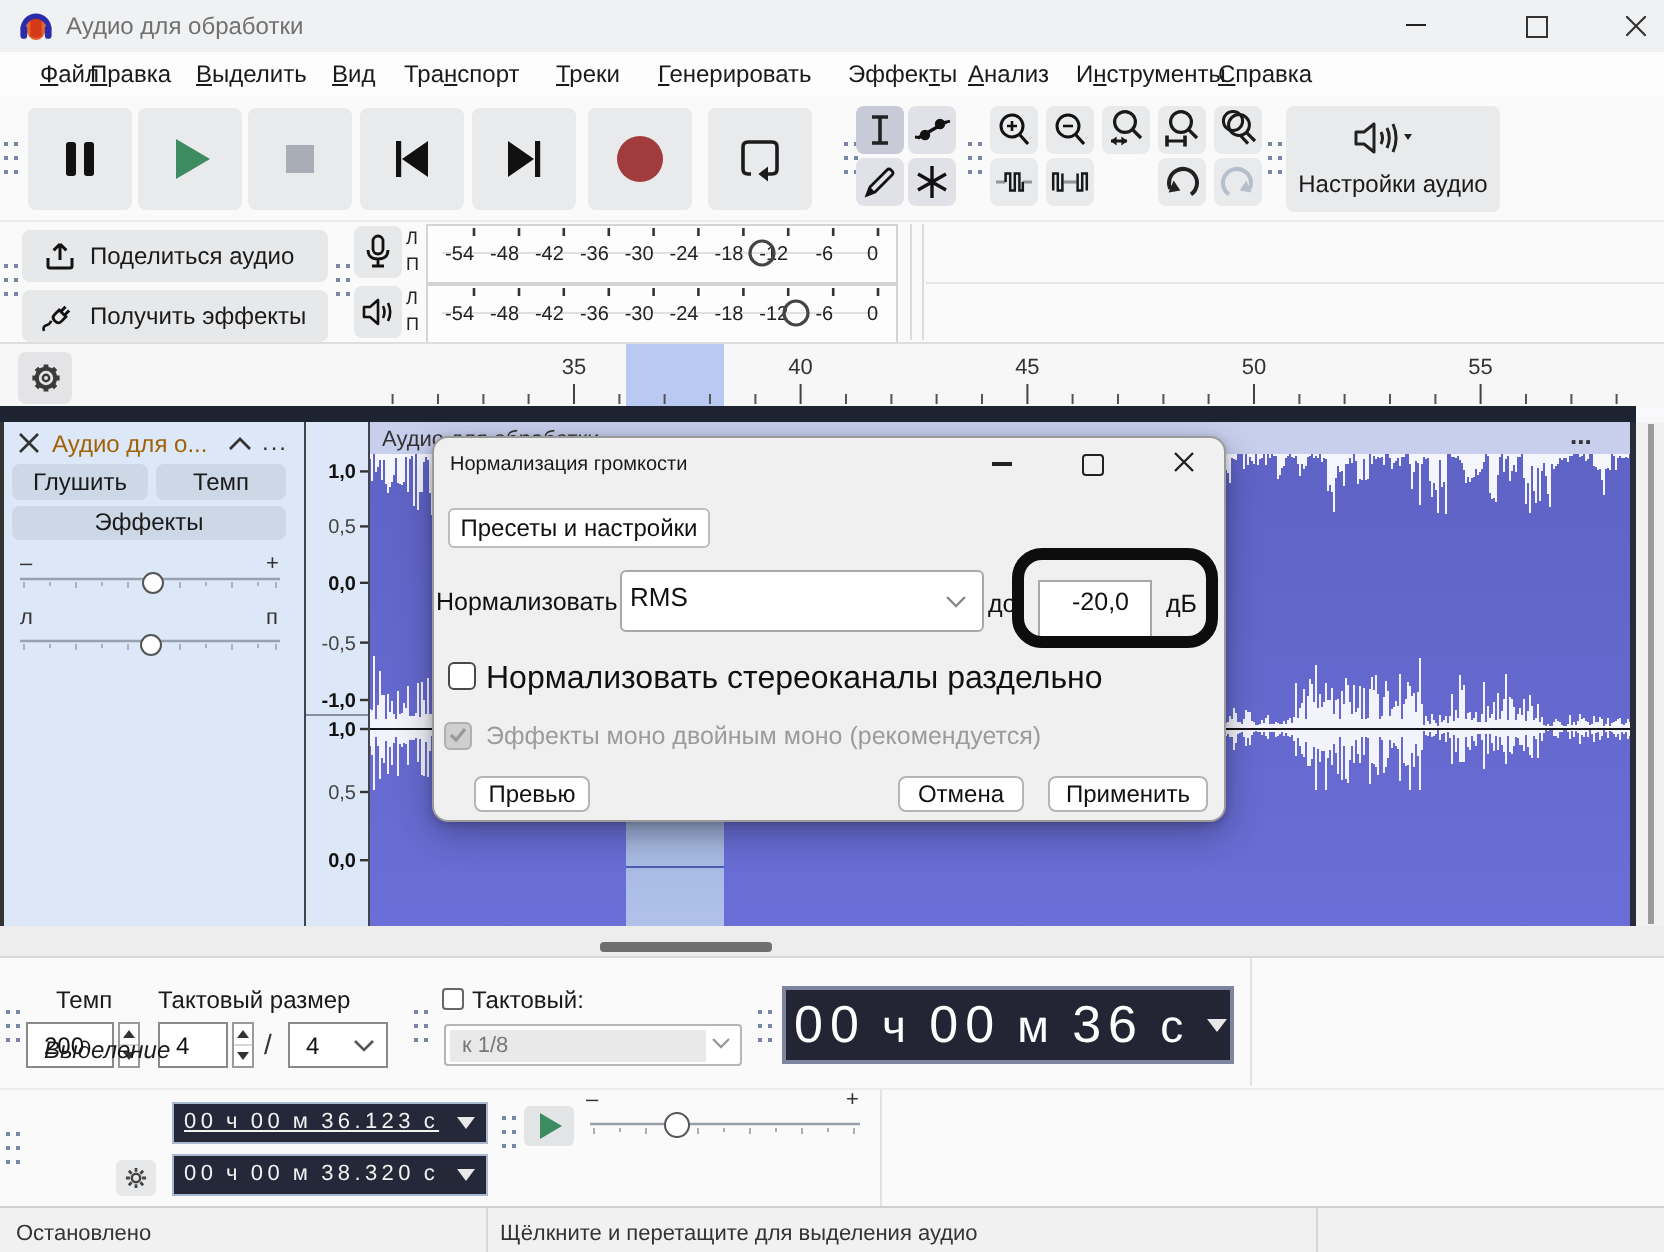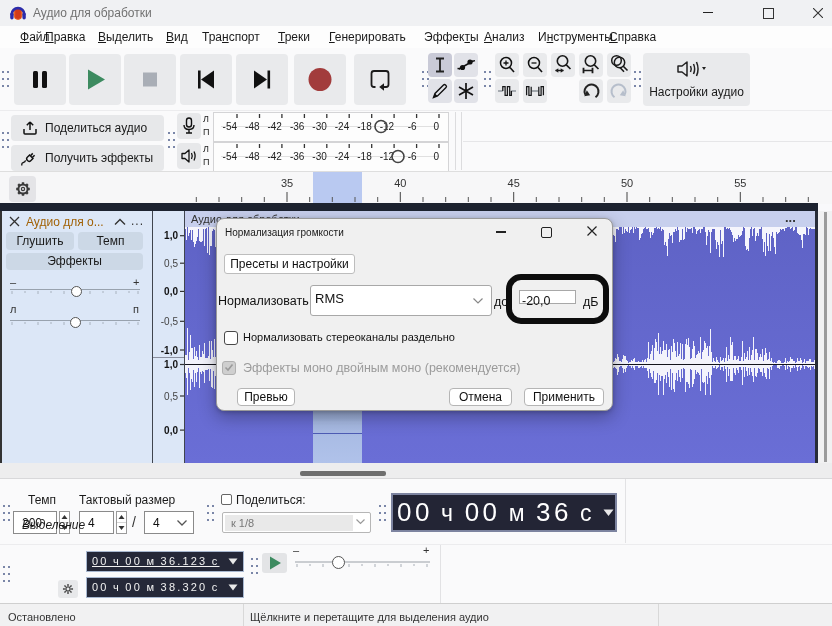--- a/index.html
+++ b/index.html
@@ -464,21 +464,21 @@
 
 <div class="grab" style="left:207px;top:505px">
     <i></i>
     <i></i>
     <i></i>
     <i></i>
     <i></i>
     <i></i>
   </div>
 <div class="abs" style="left:221px;top:494px;width:11px;height:11px;background:#fff;border:1px solid #666;border-radius:2px;box-sizing:border-box;"></div>
-<div class="abs" style="left:236px;top:493px;font-size:12px;color:#1a1a1a;">Поделиться:</div>
+<div class="abs" style="left:236px;top:493px;font-size:12px;color:#1a1a1a;">Тактовый:</div>
 <div class="abs" style="left:222px;top:512px;width:149px;height:21px;background:#fff;border:1px solid #b6b6b6;border-radius:2px;box-sizing:border-box;"></div>
 <div class="abs" style="left:225px;top:514.5px;width:128px;height:16px;background:#e9e9e9;font-size:11px;color:#777;line-height:16px;padding-left:6px;box-sizing:border-box;">к 1/8</div>
 <svg class="abs" style="left:355px;top:518px" width="11" height="8" viewBox="0 0 11 8">
   <path d="M1.5 1.5 L5.5 5.5 L9.5 1.5" fill="none" stroke="#999" stroke-width="1.2"></path>
   </svg>
 
 <div class="grab" style="left:379px;top:505px">
     <i></i>
     <i></i>
     <i></i>
@@ -558,25 +558,25 @@
 <svg class="abs" style="left:587px;top:226px" width="10" height="10" viewBox="0 0 10 10">
  <path d="M0.5 0.5 L9.5 9.5 M9.5 0.5 L0.5 9.5" stroke="#222" stroke-width="1.2"></path>
   </svg>
 <div class="abs" style="left:224px;top:254px;width:131px;height:20px;background:#fff;border:1px solid #bdbdbd;border-radius:3px;box-sizing:border-box;text-align:center;font-size:12px;color:#111;line-height:19px;">Пресеты и настройки</div>
 <div class="abs" style="left:218px;top:294px;font-size:12.5px;color:#111;">Нормализовать</div>
 <div class="abs" style="left:310px;top:285px;width:182px;height:31px;background:#fff;border:1px solid #a8a8a8;border-radius:3px;box-sizing:border-box;font-size:13px;color:#111;padding:5px 0 0 4px;">RMS</div>
 <svg class="abs" style="left:472px;top:297px" width="12" height="8" viewBox="0 0 12 8">
   <path d="M1.5 1.5 L6 6 L10.5 1.5" fill="none" stroke="#888" stroke-width="1.2"></path>
   </svg>
 <div class="abs" style="left:494px;top:295px;font-size:12.5px;color:#111;">до</div>
-<div class="abs" style="left:519px;top:290px;width:57px;height:14px;background:#fff;border:1px solid #a8a8a8;box-sizing:border-box;font-size:12.5px;color:#111;line-height:20px;padding-left:2px;">-20,0</div>
+<div class="abs" style="left:519px;top:290px;width:57px;height:34px;background:#fff;border:1px solid #a8a8a8;box-sizing:border-box;font-size:12.5px;color:#111;line-height:20px;padding-left:16px;">-20,0</div>
 <div class="abs" style="left:583px;top:295px;font-size:12.5px;color:#111;">дБ</div>
 <div class="abs" style="left:506px;top:274px;width:103px;height:50px;border:6.5px solid #0d0d0d;border-radius:15px;box-sizing:border-box;"></div>
 <div class="abs" style="left:224px;top:331px;width:14px;height:14px;background:#fff;border:1.5px solid #494949;border-radius:3px;box-sizing:border-box;"></div>
-<div class="abs" style="left:243px;top:331px;font-size:11px;color:#111;">Нормализовать стереоканалы раздельно</div>
+<div class="abs" style="left:243px;top:331px;font-size:16px;color:#111;">Нормализовать стереоканалы раздельно</div>
 <div class="abs" style="left:222px;top:361px;width:14px;height:14px;background:#cfcfcf;border:1.5px solid #b0b0b0;border-radius:3px;box-sizing:border-box;"></div>
 <svg class="abs" style="left:224px;top:363px" width="10" height="9" viewBox="0 0 10 9">
   <path d="M1.5 4.5 L4 7 L8.5 1.5" fill="none" stroke="#9a9a9a" stroke-width="1.6"></path>
   </svg>
 <div class="abs" style="left:243px;top:361px;font-size:12.5px;color:#9b9b9b;">Эффекты моно двойным моно (рекомендуется)</div>
 <div class="abs" style="left:237px;top:388px;width:58px;height:18px;background:#fff;border:1px solid #b5b5b5;border-radius:4px;box-sizing:border-box;text-align:center;font-size:12px;color:#111;line-height:16px;">Превью</div>
 <div class="abs" style="left:449px;top:388px;width:63px;height:18px;background:#fff;border:1px solid #b5b5b5;border-radius:4px;box-sizing:border-box;text-align:center;font-size:12px;color:#111;line-height:16px;">Отмена</div>
 <div class="abs" style="left:524px;top:388px;width:80px;height:18px;background:#fff;border:1px solid #b5b5b5;border-radius:4px;box-sizing:border-box;text-align:center;font-size:12px;color:#111;line-height:16px;">Применить</div>
 
 </body></html>

